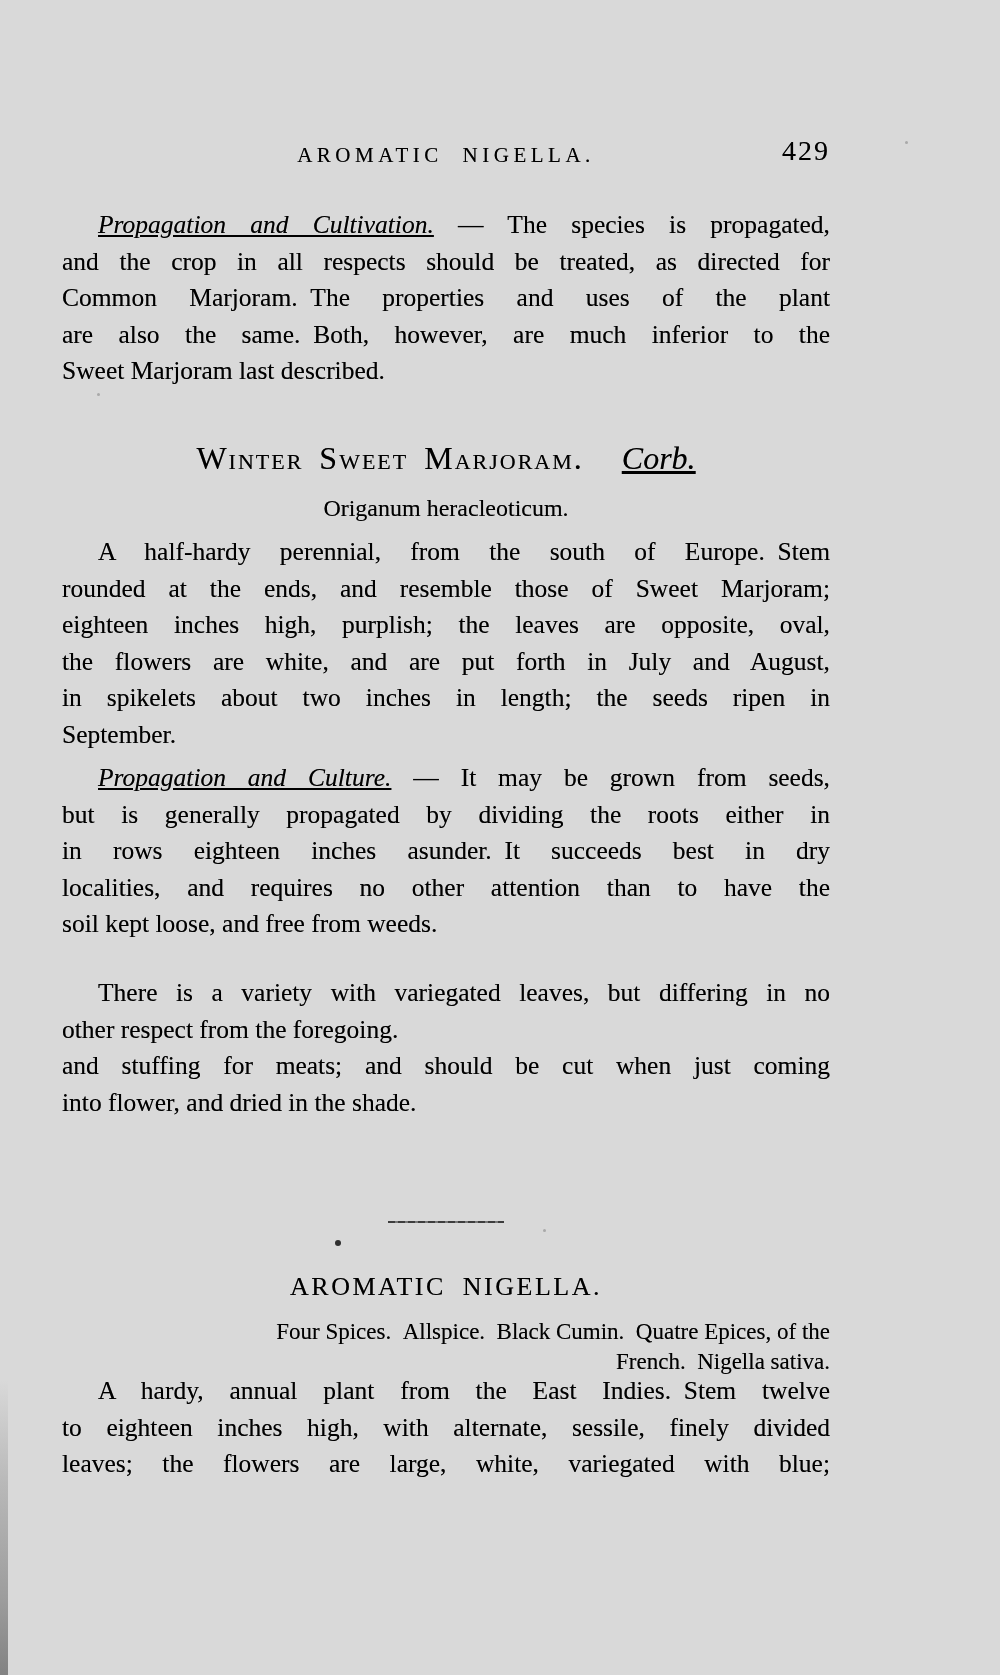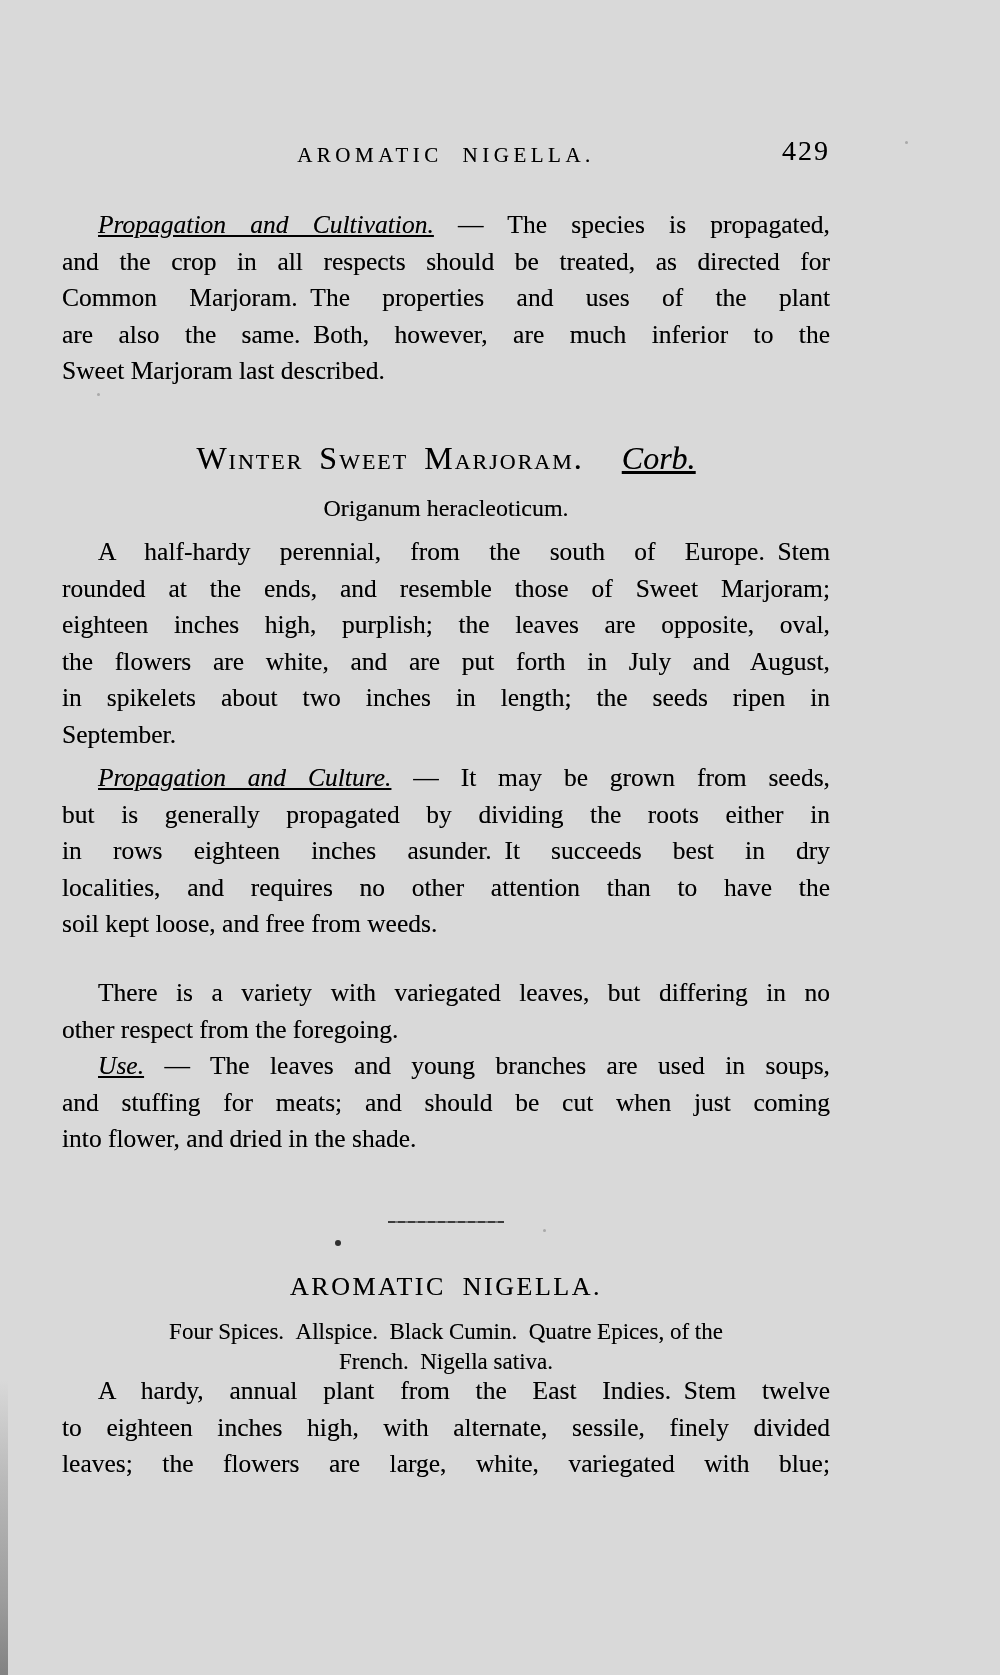--- a/index.html
+++ b/index.html
@@ -103,21 +103,21 @@
     font-size: 26px;
     letter-spacing: 2.5px;
     word-spacing: 8px;
     line-height: 34px;
   }
   .common-names {
     position: absolute;
     left: 62px;
     top: 1317px;
     width: 768px;
-    text-align: center;
+    text-align: right;
     font-size: 23px;
     line-height: 30px;
   }
 
   
   .divider {
     position: absolute;
     left: 388px;
     top: 1221px;
     width: 116px;
@@ -193,21 +193,20 @@
     <div class="line">localities, and requires no other attention than to have the</div>
     <div class="line last">soil kept loose, and free from weeds.</div>
   </section>
 
   <section class="para" style="top:975px">
     <div class="line first">There is a variety with variegated leaves, but differing in no</div>
     <div class="line last">other respect from the foregoing.</div>
   </section>
 
   <section class="para" style="top:1048px">
-    <div class="line first"><span class="ital">Use.</span><span> — The leaves and young branches are used in soups,</span></div>
     <div class="line">and stuffing for meats; and should be cut when just coming</div>
     <div class="line last">into flower, and dried in the shade.</div>
   </section>
 
   <div class="divider"></div>
   <div class="artifact-dot"></div>
 
   <h2 class="h-nigella">AROMATIC NIGELLA.</h2>
 
   <div class="common-names">

